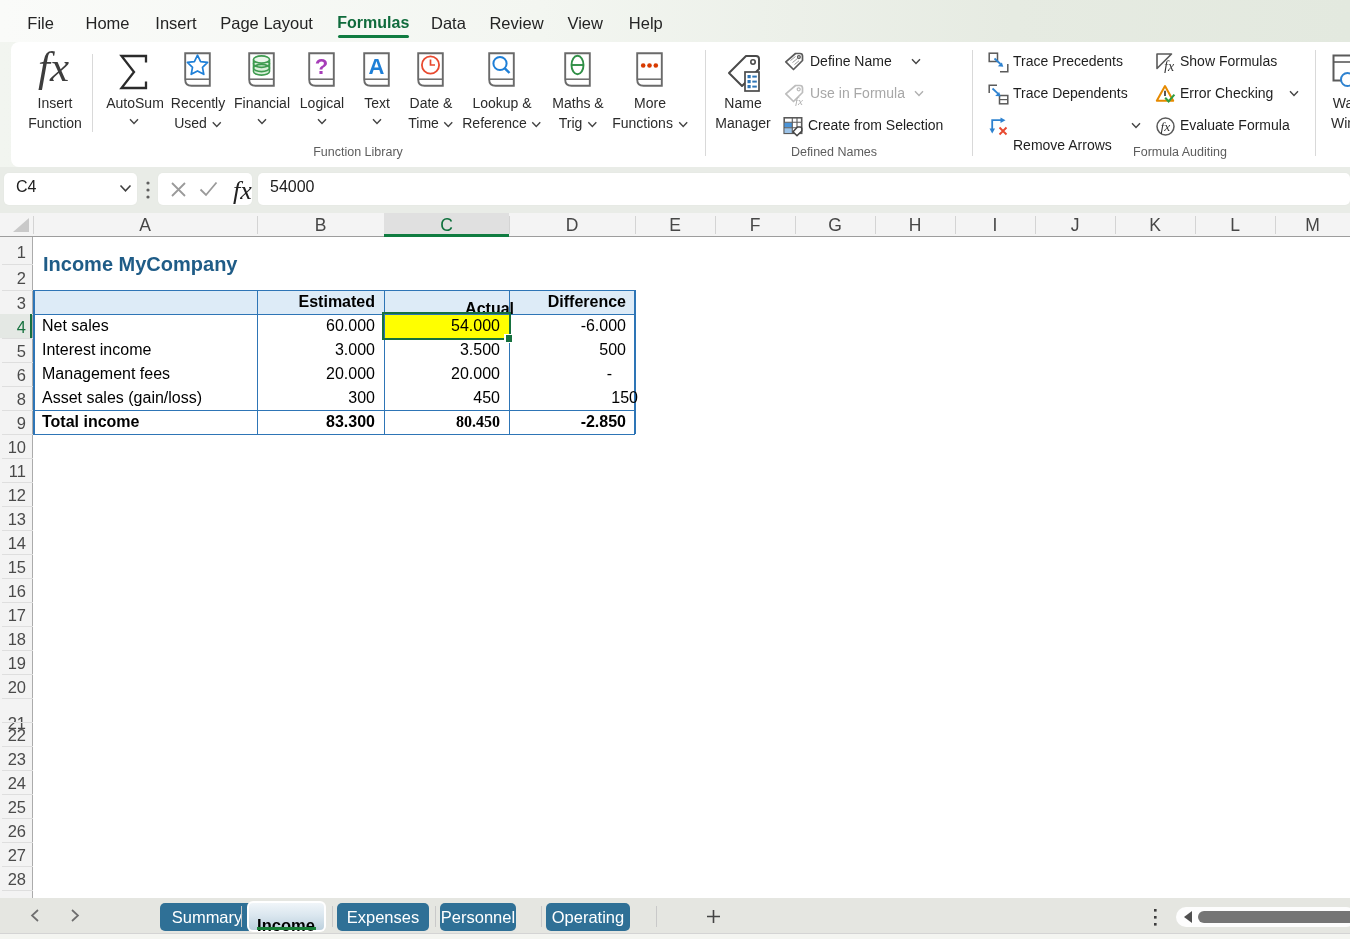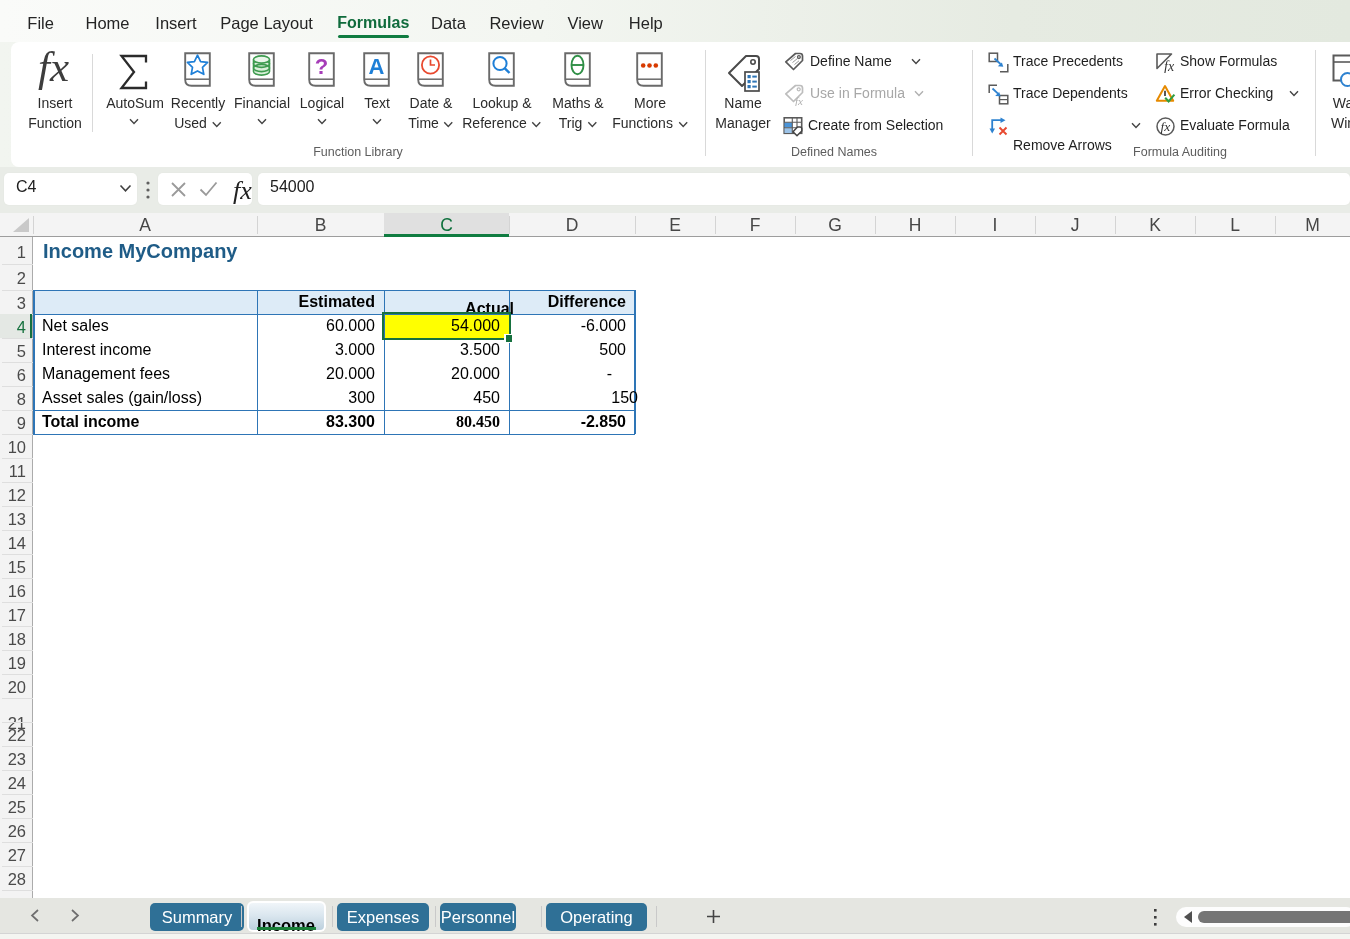--- a/index.html
+++ b/index.html
@@ -382,21 +382,21 @@
   <div class="rn" style="top:585px;">26</div>
   <div class="rsep" style="top:605px;"></div>
   <div class="rn" style="top:609px;">27</div>
   <div class="rsep" style="top:629px;"></div>
   <div class="rn" style="top:633px;">28</div>
   <div class="rsep" style="top:653px;"></div>
 </div>
 
 <div id="canvas" class="abs"></div>
 <div id="sheet" class="abs" style="left:0;top:237px;width:1350px;height:661px;overflow:hidden;">
-  <div class="abs bold nw" style="left:43px;top:3px;font-size:20px;color:#1f5c87;">Income MyCompany</div>
+  <div class="abs bold nw" style="left:43px;top:16px;font-size:20px;color:#1f5c87;">Income MyCompany</div>
 
   <div class="abs" style="left:34px;top:53px;width:601px;height:24px;background:#ddebf7;"></div>
 
   <div class="abs" style="left:385px;top:77px;width:124px;height:24px;background:#ffff00;"></div>
 
   <div class="tline" style="left:33px;top:53px;width:1.5px;height:144px;"></div>
   <div class="tline" style="left:256.5px;top:53px;width:1.5px;height:144px;"></div>
   <div class="tline" style="left:383.5px;top:53px;width:1.5px;height:144px;"></div>
   <div class="tline" style="left:508.5px;top:53px;width:1.5px;height:144px;"></div>
   <div class="tline" style="left:634px;top:53px;width:1.5px;height:144px;"></div>
@@ -436,29 +436,29 @@
   <div class="abs" style="left:505.5px;top:98px;width:6.5px;height:6.5px;background:#17713f;"></div>
 </div>
 
 <div id="sheetbar" class="abs">
   <svg class="abs" style="left:29px;top:10px" width="12" height="15" viewBox="0 0 12 15">
       <path d="M9 2 L3 7.5 L9 13" stroke="#6e6e6e" stroke-width="1.7" fill="none"></path>
     </svg>
   <svg class="abs" style="left:69px;top:10px" width="12" height="15" viewBox="0 0 12 15">
       <path d="M3 2 L9 7.5 L3 13" stroke="#6e6e6e" stroke-width="1.7" fill="none"></path>
     </svg>
-  <div class="stab" style="left:150px;width:94px;">Summary</div>
+  <div class="stab" style="left:160px;width:94px;">Summary</div>
 
   <div class="abs" style="left:247px;top:3px;width:79px;height:31px;background:#fff;border-radius:6px;"></div>
   <div class="abs" style="left:249px;top:5px;width:75px;height:27px;border-radius:4px;background:linear-gradient(180deg,#f0f5f9 0%,#dbe7ef 45%,#bcd0dd 100%);"></div>
   <div class="abs bold ctr" style="left:286px;top:7px;font-size:16.5px;color:#000000;margin-top:11px;">Income</div>
   <div class="abs" style="left:257px;top:28.5px;width:59px;height:3px;background:#188038;"></div>
   <div class="stab" style="left:337px;width:92px;">Expenses</div>
   <div class="stab" style="left:440px;width:76px;">Personnel</div>
-  <div class="stab" style="left:546px;width:101px;">Operating</div>
+  <div class="stab" style="left:546px;width:84px;">Operating</div>
   <div class="abs" style="left:241px;top:8px;width:1px;height:21px;background:#c9c9c9;"></div>
   <div class="abs" style="left:331.5px;top:8px;width:1px;height:21px;background:#c9c9c9;"></div>
   <div class="abs" style="left:434.5px;top:8px;width:1px;height:21px;background:#c9c9c9;"></div>
   <div class="abs" style="left:540.5px;top:8px;width:1px;height:21px;background:#c9c9c9;"></div>
   <div class="abs" style="left:656px;top:8px;width:1px;height:21px;background:#c9c9c9;"></div>
   <svg class="abs" style="left:706px;top:11px" width="15" height="15" viewBox="0 0 15 15">
       <path d="M7.5 1 V14 M1 7.5 H14" stroke="#444" stroke-width="1.6"></path>
     </svg>
   <svg class="abs" style="left:1152px;top:11px" width="7" height="17" viewBox="0 0 7 17">
       <rect x="2" y="0" width="2.6" height="2.6" fill="#3d3d3d"></rect>

